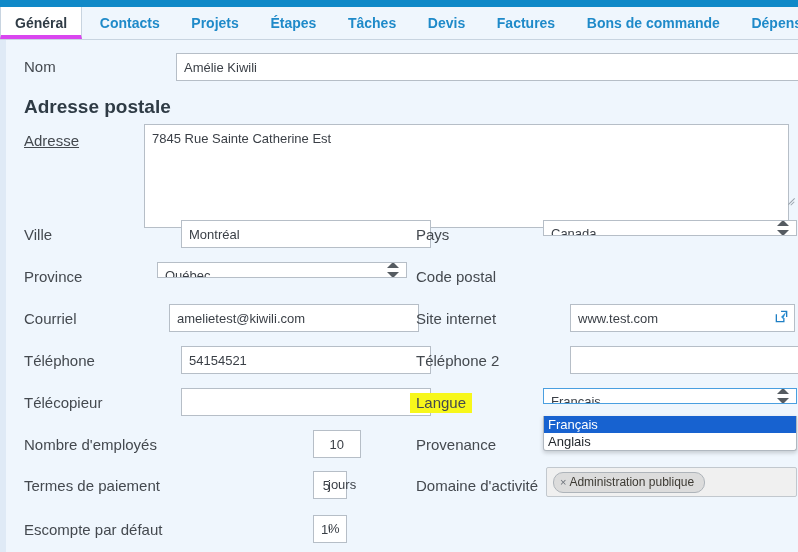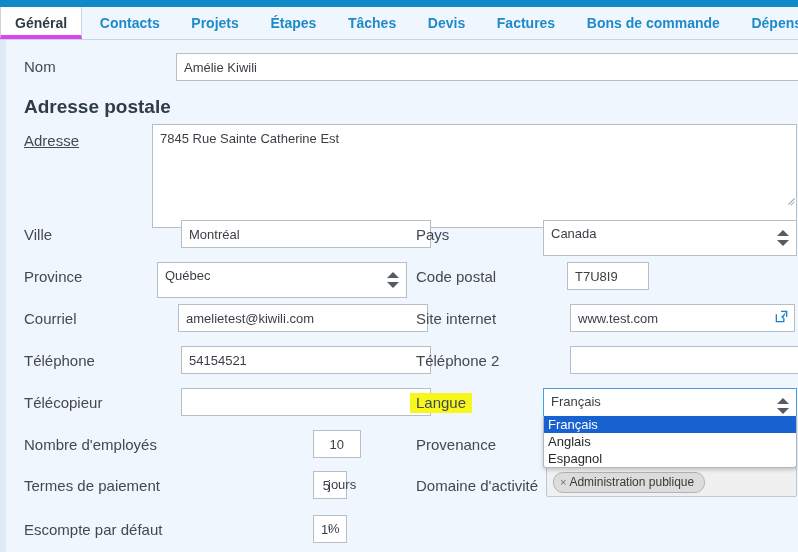--- a/index.html
+++ b/index.html
@@ -87,21 +87,21 @@
     position:absolute;width:9px;height:9px;pointer-events:none;
   }
   .resize-grip::before,.resize-grip::after{
     content:"";position:absolute;background:#9aa3ac;
   }
   .resize-grip::before{width:9px;height:1px;top:6px;left:0;transform:rotate(-45deg);}
   .resize-grip::after{width:5px;height:1px;top:8px;left:3px;transform:rotate(-45deg);}
 
   
   .selbox{
-    height:36px;line-height:26px;
+    height:16px;line-height:26px;
     padding-right:36px;
     white-space:nowrap;overflow:hidden;
     cursor:pointer;
   }
   .selbox.focused{border:1px solid #4a9fe0;}
   .updown{
     position:absolute;right:7px;top:50%;margin-top:-9px;
     width:12px;height:18px;pointer-events:none;
   }
   .updown i{
@@ -182,21 +182,21 @@
 </div>
 
 <div class="form">
 
   <span class="lbl" style="left:18px;top:19px;">Nom</span>
   <input class="fld" style="left: 146px; top: 13px; width: 645px;" value="Amélie Kiwili">
 
   <span class="sect" style="left:18px;top:56px;">Adresse postale</span>
 
   <span class="lbl" style="left:18px;top:93px;text-decoration:underline;">Adresse</span>
-  <textarea class="fld" style="left: 146px; top: 84px; width: 645px; height: 104px;">7845 Rue Sainte Catherine Est</textarea>
+  <textarea class="fld" style="left: 138px; top: 84px; width: 645px; height: 104px;">7845 Rue Sainte Catherine Est</textarea>
   <span class="resize-grip" style="left:781px;top:155px;"></span>
 
   <span class="lbl" style="left:18px;top:187px;">Ville</span>
   <input class="fld" style="left: 151px; top: 180px; width: 250px;" value="Montréal">
 
   <span class="lbl" style="left:410px;top:187px;">Pays</span>
   <div class="selbox" style="left:537px;top:180px;width:254px;">
     <span>Canada</span>
     <span class="updown">
         <i class="up"></i>
@@ -207,24 +207,23 @@
   <span class="lbl" style="left:18px;top:229px;">Province</span>
   <div class="selbox" style="left:151px;top:222px;width:250px;">
     <span>Québec</span>
     <span class="updown">
         <i class="up"></i>
         <i class="dn"></i>
       </span>
   </div>
 
   <span class="lbl" style="left:410px;top:229px;">Code postal</span>
-  <input class="fld" style="left: 537px; top: 222px; width: 82px;" value="T7U8I9">
 
   <span class="lbl" style="left:18px;top:271px;">Courriel</span>
-  <input class="fld" style="left: 148px; top: 264px; width: 250px;" value="amelietest@kiwili.com">
+  <input class="fld" style="left: 139px; top: 264px; width: 250px;" value="amelietest@kiwili.com">
 
   <span class="lbl" style="left:410px;top:271px;">Site internet</span>
   <input class="fld" style="left: 540px; top: 264px; width: 225px;" value="www.test.com">
   <span class="extlink" style="left:768px;top:269px;">
     <svg width="15" height="15" viewBox="0 0 16 16">
       <path d="M2.5 5.5 v8 h8 v-4" fill="none" stroke="#1f7fc4" stroke-width="1.4"></path>
       <path d="M7.5 2.5 h6 v6" fill="none" stroke="#1f7fc4" stroke-width="1.4"></path>
       <path d="M13 3 L7.5 8.5 l2.2 2.2 L13 3z" fill="#2a8fd4"></path>
     </svg>
   </span>
@@ -242,21 +241,20 @@
   <div class="selbox focused" style="left:537px;top:348px;width:254px;">
     <span>Français</span>
     <span class="updown">
         <i class="up"></i>
         <i class="dn"></i>
       </span>
   </div>
   <div class="dropdown" style="left:537px;top:376px;width:254px;">
     <div class="dd-opt sel">Français</div>
     <div class="dd-opt">Anglais</div>
-    <div class="dd-opt">Espagnol</div>
   </div>
 
   <span class="lbl" style="left:18px;top:397px;">Nombre d'employés</span>
   <input class="fld num" style="left: 283px; top: 390px; width: 48px;" value="10">
 
   <span class="lbl" style="left:410px;top:397px;">Provenance</span>
 
   <span class="lbl" style="left:18px;top:438px;">Termes de paiement</span>
   <input class="fld num" style="left: 283px; top: 431px; width: 34px;" value="5">
   <span class="unit" style="left:322px;top:431px;">jours</span>

